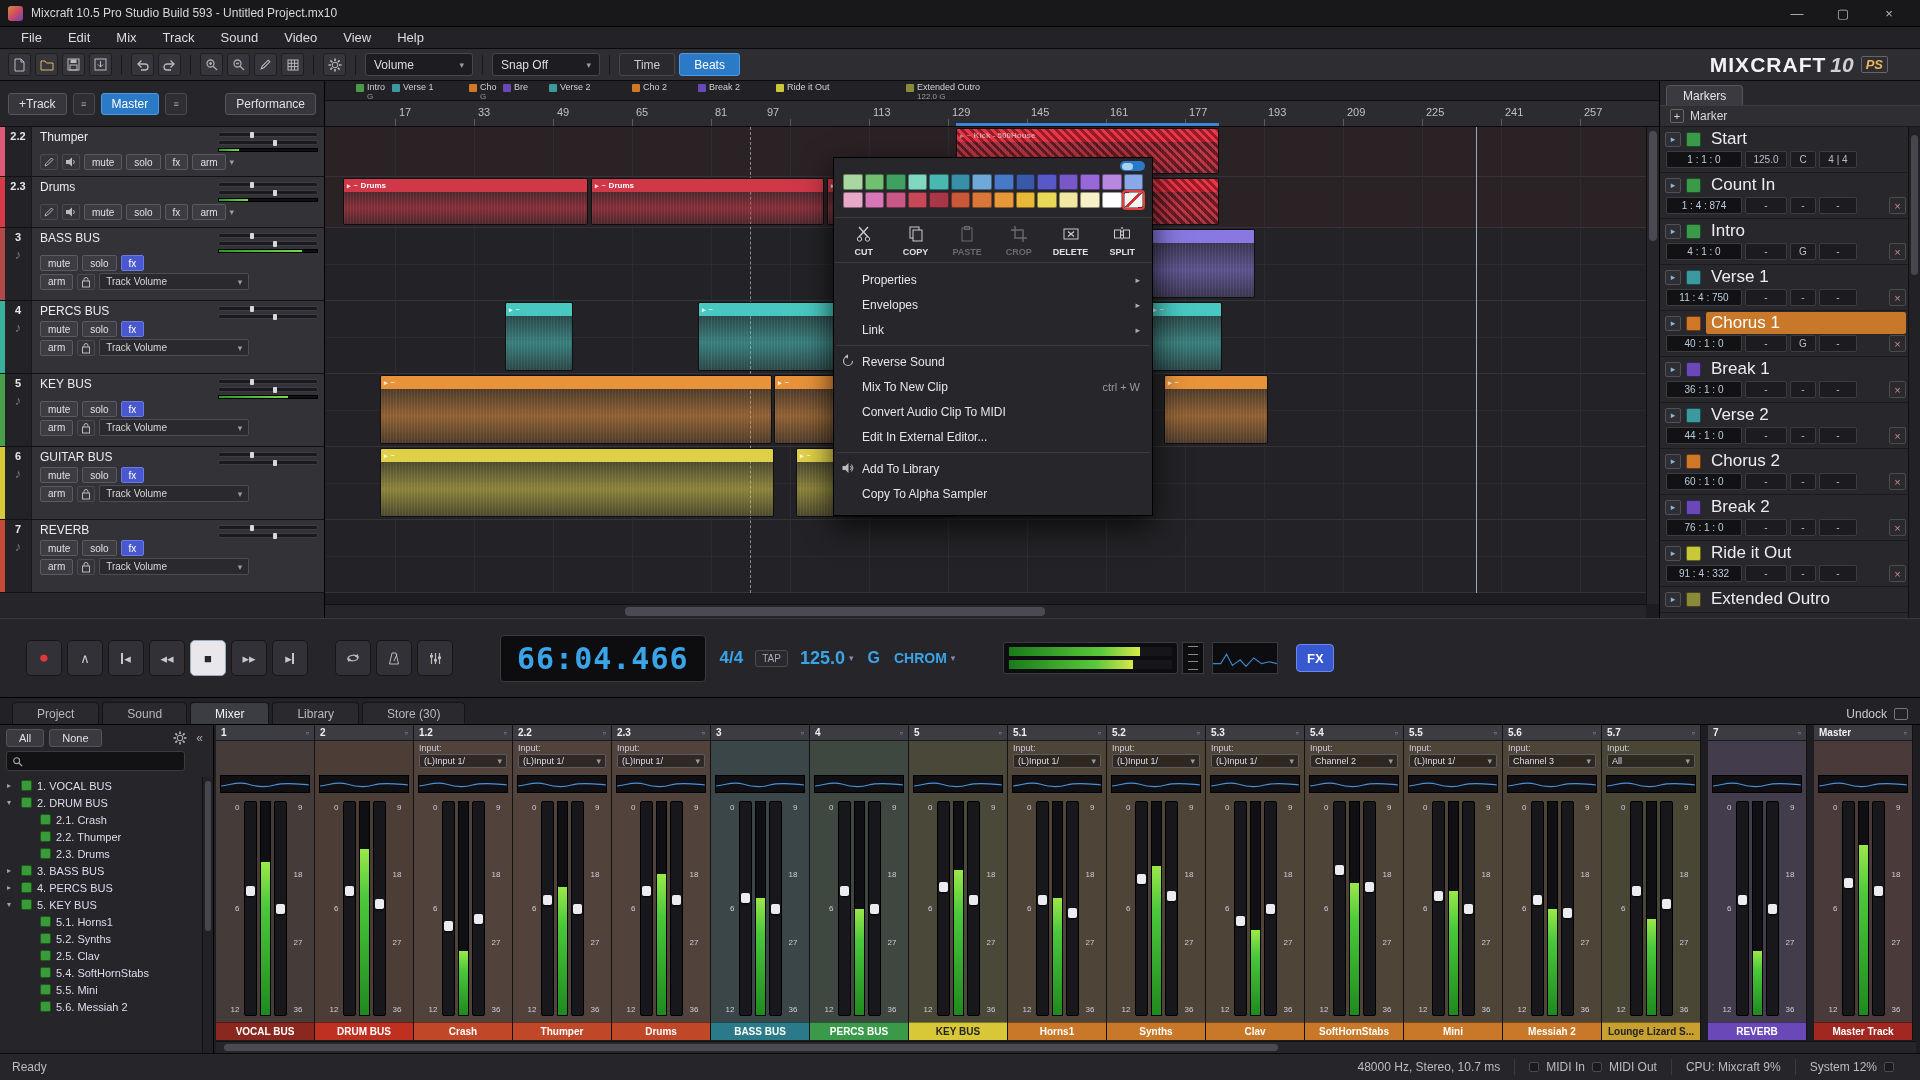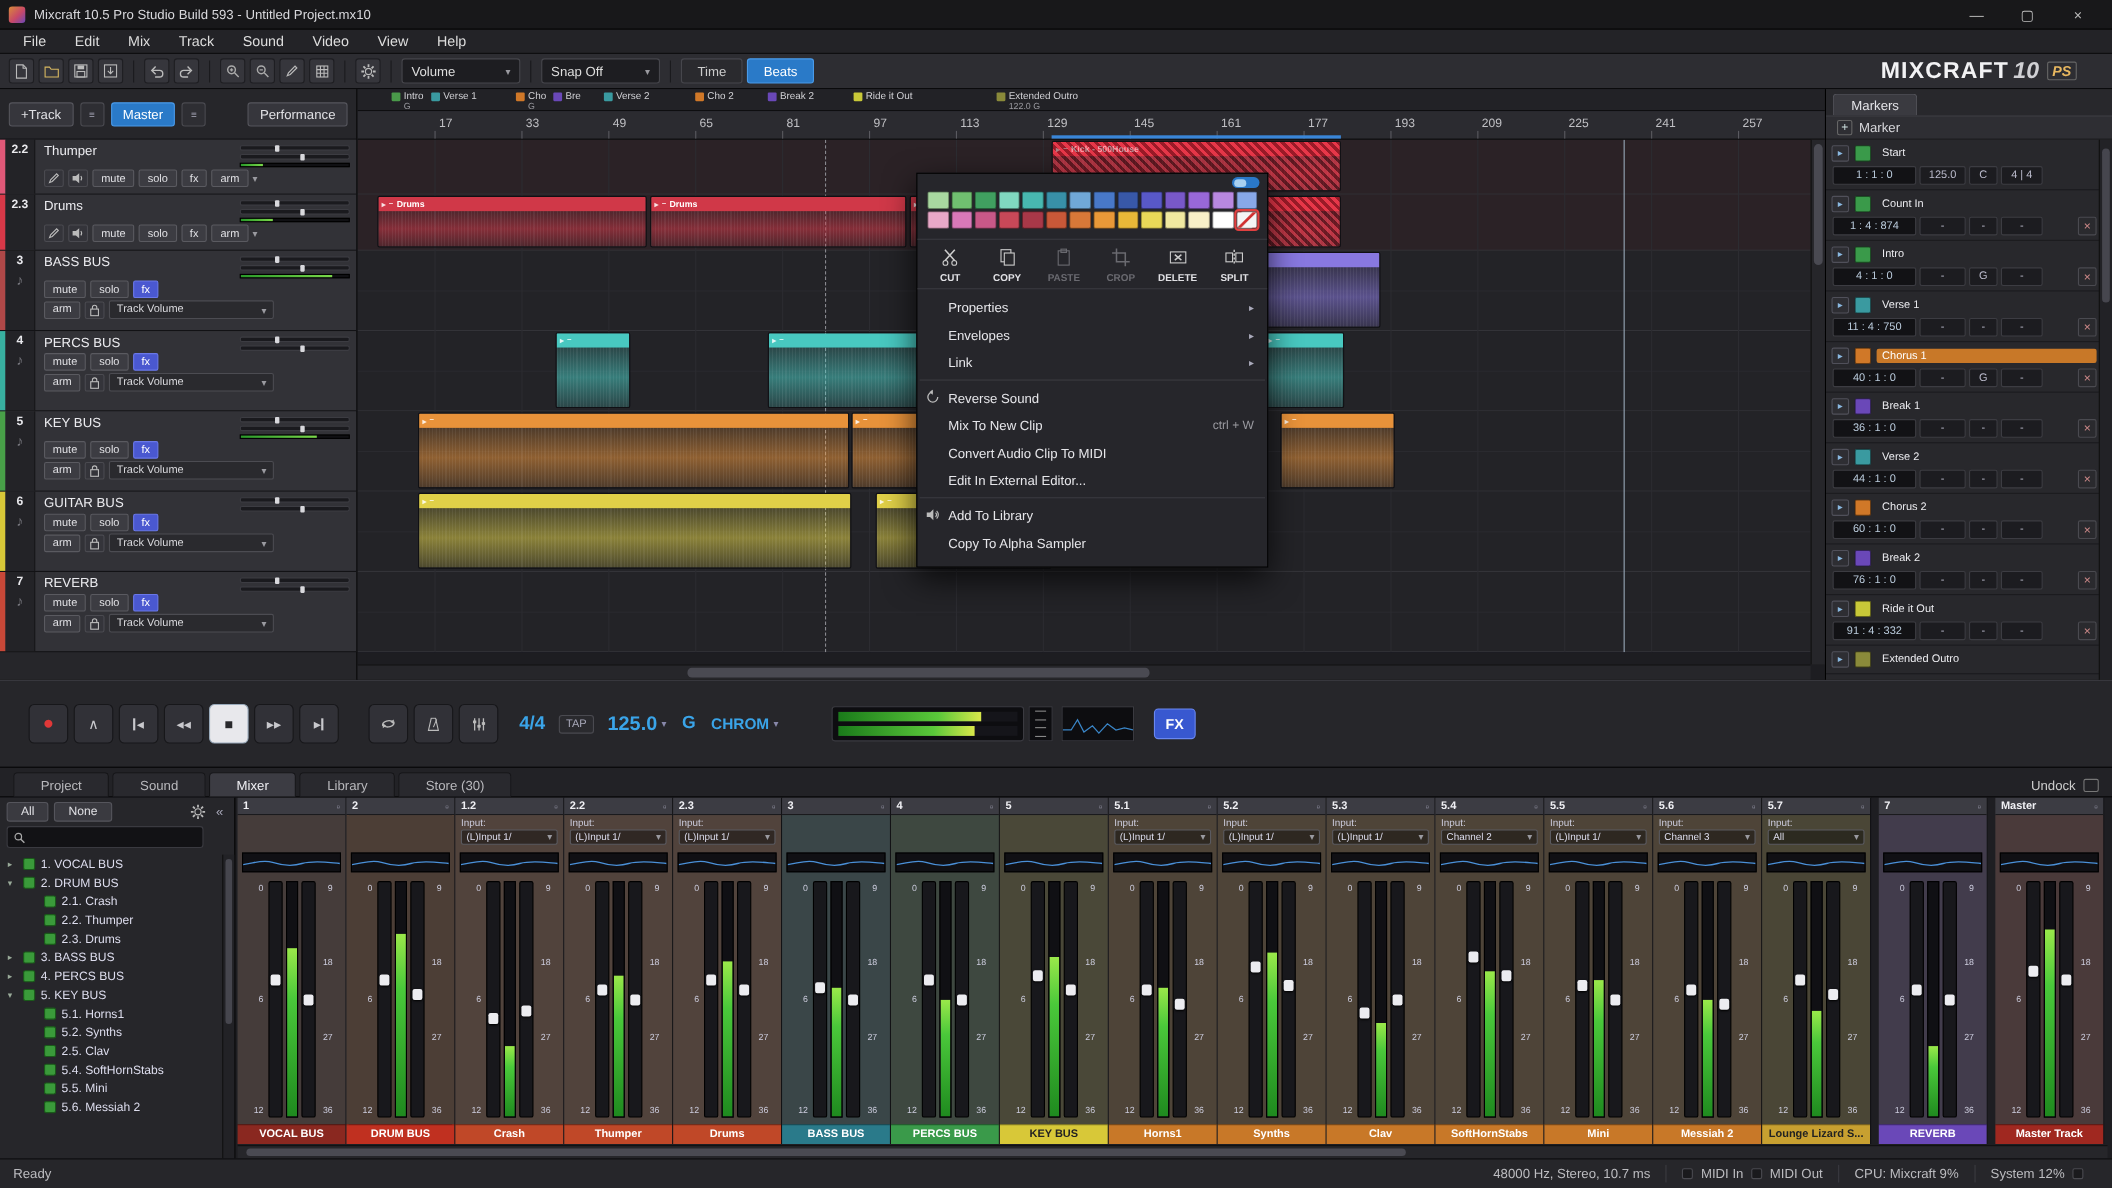--- a/index.html
+++ b/index.html
@@ -86,21 +86,21 @@
   .mp-titlerow{height:24px;display:flex;align-items:flex-end;padding:2px 6px 0 6px}
   .mp-title{height:20px;padding:0 16px;background:#3a3a40;border:1px solid #55555c;border-bottom:none;border-radius:4px 4px 0 0;display:flex;align-items:center;font-size:12px;color:#e4e4e8}
   .mp-addrow{height:22px;display:flex;align-items:center;gap:6px;padding:0 10px;border-bottom:1px solid #1a1a1d;border-top:1px solid #3c3c42;background:#2e2e33}
   .mp-plus{width:14px;height:14px;border:1px solid #666;border-radius:2px;display:flex;align-items:center;justify-content:center;font-size:11px;color:#cdd}
   .mp-addlabel{font-size:12px;color:#d8d8dc}
   .marker-list{flex:1;overflow:hidden}
   .mk{border-bottom:1px solid #1b1b1e;padding:2px 14px 3px 5px}
   .mk-rowA{height:20px;display:flex;align-items:center;gap:5px}
   .mk-play{width:16px;height:15px;border:1px solid #50505a;background:#2e2e33;color:#8ab8e0;font-size:9px;display:flex;align-items:center;justify-content:center;border-radius:2px}
   .mk-flag{width:15px;height:15px;border-radius:2px;border:1px solid rgba(0,0,0,.5)}
-  .mk-name{font-size:10px;color:#ececf0;flex:1;padding:1px 5px;border-radius:2px}
+  .mk-name{font-size:17px;color:#ececf0;flex:1;padding:1px 5px;border-radius:2px}
   .mk-name.selected{background:#c87828;color:#fff}
   .mk-rowB{height:19px;display:flex;align-items:center;gap:3px;padding-left:1px;margin-top:1px}
   .mk-pos{width:76px;height:17px;background:#121215;border:1px solid #3c3c42;color:#bcd;font-size:10px;display:flex;align-items:center;justify-content:center;border-radius:2px}
   .mk-f{height:17px;background:#1c1c20;border:1px solid #3c3c42;color:#bbc;font-size:10px;display:flex;align-items:center;justify-content:center;border-radius:2px}
   .mk-f1{width:42px}.mk-f2{width:26px}.mk-f3{width:38px}
   .mk-x{width:17px;height:17px;background:#2a2a2e;border:1px solid #4a4a50;color:#c88;font-size:11px;display:flex;align-items:center;justify-content:center;border-radius:2px;margin-left:auto}
   .mp-scroll{position:absolute;right:0;top:46px;bottom:0;width:12px;background:#222226;border-left:1px solid #111}
   .mp-thumb{position:absolute;left:2px;right:2px;top:8px;height:140px;background:#46464e;border-radius:4px}
   
   .transport{height:80px;background:#26262a;border-top:1px solid #3a3a40;border-bottom:1px solid #000;display:flex;align-items:center;padding:0 26px}
@@ -713,21 +713,21 @@
           <span class="ruler-num" style="left: 74px;">17</span>
           <span class="ruler-tick" style="left: 70px;"></span>
           <span class="ruler-num" style="left: 153px;">33</span>
           <span class="ruler-tick" style="left: 149px;"></span>
           <span class="ruler-num" style="left: 232px;">49</span>
           <span class="ruler-tick" style="left: 228px;"></span>
           <span class="ruler-num" style="left: 311px;">65</span>
           <span class="ruler-tick" style="left: 307px;"></span>
           <span class="ruler-num" style="left: 390px;">81</span>
           <span class="ruler-tick" style="left: 386px;"></span>
-          <span class="ruler-num" style="left: 469px;">97</span>
+          <span class="ruler-num" style="left: 442px;">97</span>
           <span class="ruler-tick" style="left: 465px;"></span>
           <span class="ruler-num" style="left: 548px;">113</span>
           <span class="ruler-tick" style="left: 544px;"></span>
           <span class="ruler-num" style="left: 627px;">129</span>
           <span class="ruler-tick" style="left: 623px;"></span>
           <span class="ruler-num" style="left: 706px;">145</span>
           <span class="ruler-tick" style="left: 702px;"></span>
           <span class="ruler-num" style="left: 785px;">161</span>
           <span class="ruler-tick" style="left: 781px;"></span>
           <span class="ruler-num" style="left: 864px;">177</span>
@@ -1086,20 +1086,23 @@
               </g>
               <g fill="#bbb">
                 <rect x="1" y="3" width="3" height="2.5"></rect>
                 <rect x="5" y="7" width="3" height="2.5"></rect>
                 <rect x="9" y="4.5" width="3" height="2.5"></rect>
               </g>
             </svg>
           </span>
         </div>
       </span>
+    <div class="timebox">
+      <span class="time-main">66:04.466</span>
+    </div>
     <span class="tr-blue sig">4/4</span>
     <span class="tapbox">TAP</span>
     <span class="tr-blue tempo">125.0</span>
     <span class="tr-caret">▾</span>
     <span class="tr-blue keytxt">G</span>
     <span class="tr-blue chrom">CHROM</span>
     <span class="tr-caret">▾</span>
     <div class="meterbox">
       <div class="hbar">
           <div class="hbar-fill" id="meter-l" style="width: 80%;"></div>

